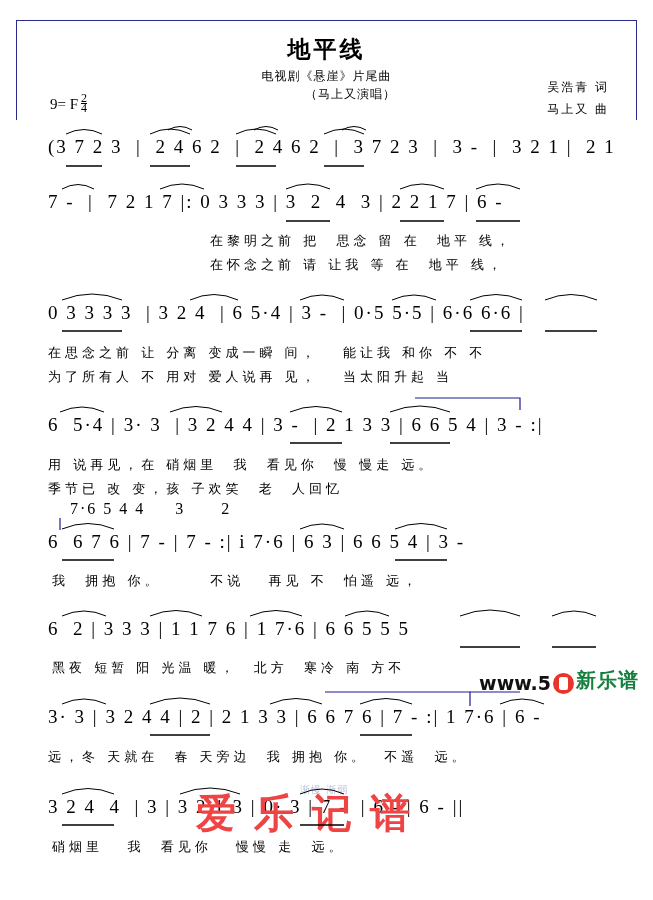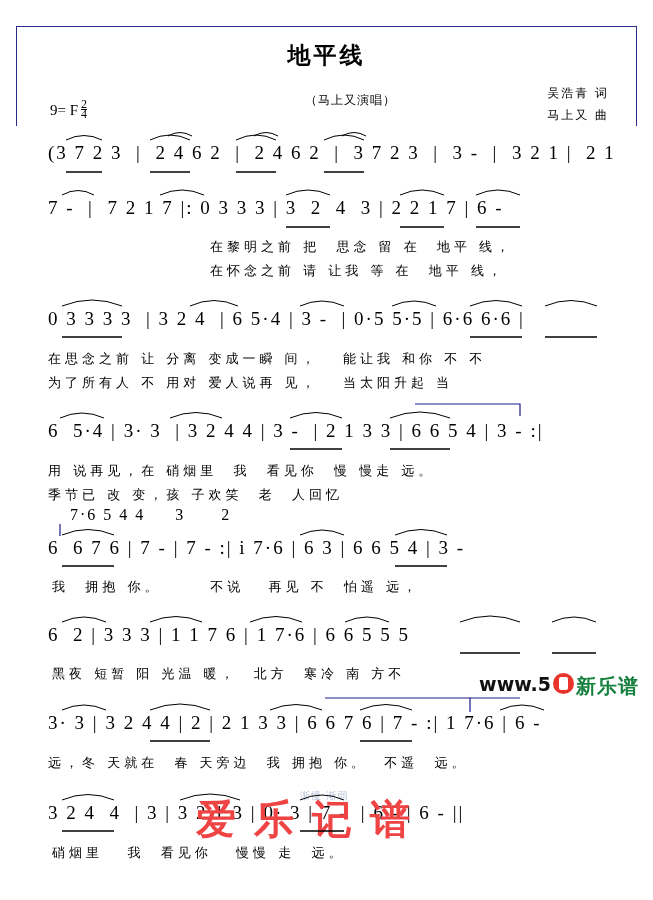--- a/index.html
+++ b/index.html
@@ -6,21 +6,21 @@
   body{
     width:653px;height:900px;
     background:#ffffff;
     font-family:"Liberation Serif", serif;
     color:#000;
     position:relative;
     overflow:hidden;
   }
   .sheet{
     position:absolute;
-    left:0;top:12px;width:653px;height:704px;
+    left:0;top:6px;width:653px;height:704px;
   }
   
   .title{
     position:absolute;top:28px;left:0;width:653px;
     text-align:center;
     font-family:"DejaVu Sans", sans-serif;
     font-weight:bold;
     font-size:23px;
     letter-spacing:3px;
   }
@@ -90,21 +90,21 @@
     letter-spacing:18px;
     font-weight:bold;
   }
   .wm-small{
     position:absolute;left:300px;top:777px;
     font-family:"DejaVu Sans", sans-serif;
     font-size:10px;color:#b9c2da;letter-spacing:1px;
   }
   .brand{
     position:absolute;right:14px;bottom:16px;
-    display:flex;align-items:flex-start;gap:2px;
+    display:flex;align-items:flex-end;gap:2px;
   }
   .brand .url{
     font-family:"DejaVu Sans", sans-serif;
     font-weight:bold;font-size:19px;color:#111;
     letter-spacing:0px;
   }
   .brand .dot{
     width:21px;height:21px;border-radius:50%;
     background:#e8342a;position:relative;
   }
@@ -123,20 +123,21 @@
 </head>
 <body>
 
 <div class="sheet">
 
   <div class="border-top"></div>
   <div class="border-left"></div>
   <div class="border-right"></div>
 
   <div class="title">地平线</div>
+  <div class="subtitle">电视剧《悬崖》片尾曲</div>
   <div class="subtitle2">（马上又演唱）</div>
   <div class="credit c1">吴浩青  词</div>
   <div class="credit c2">马上又  曲</div>
 
   <div class="keysig">
     <span>9= F</span><span class="frac"><b class="num">2</b><b class="den">4</b></span>
   </div>
 
   <div class="notes" style="top:130px;left:48px;letter-spacing:2px;">(3 7 2 3  |  2 4 6 2  |  2 4 6 2  |  3 7 2 3  |  3 -  |  3 2 1 |  2 1</div>
 

